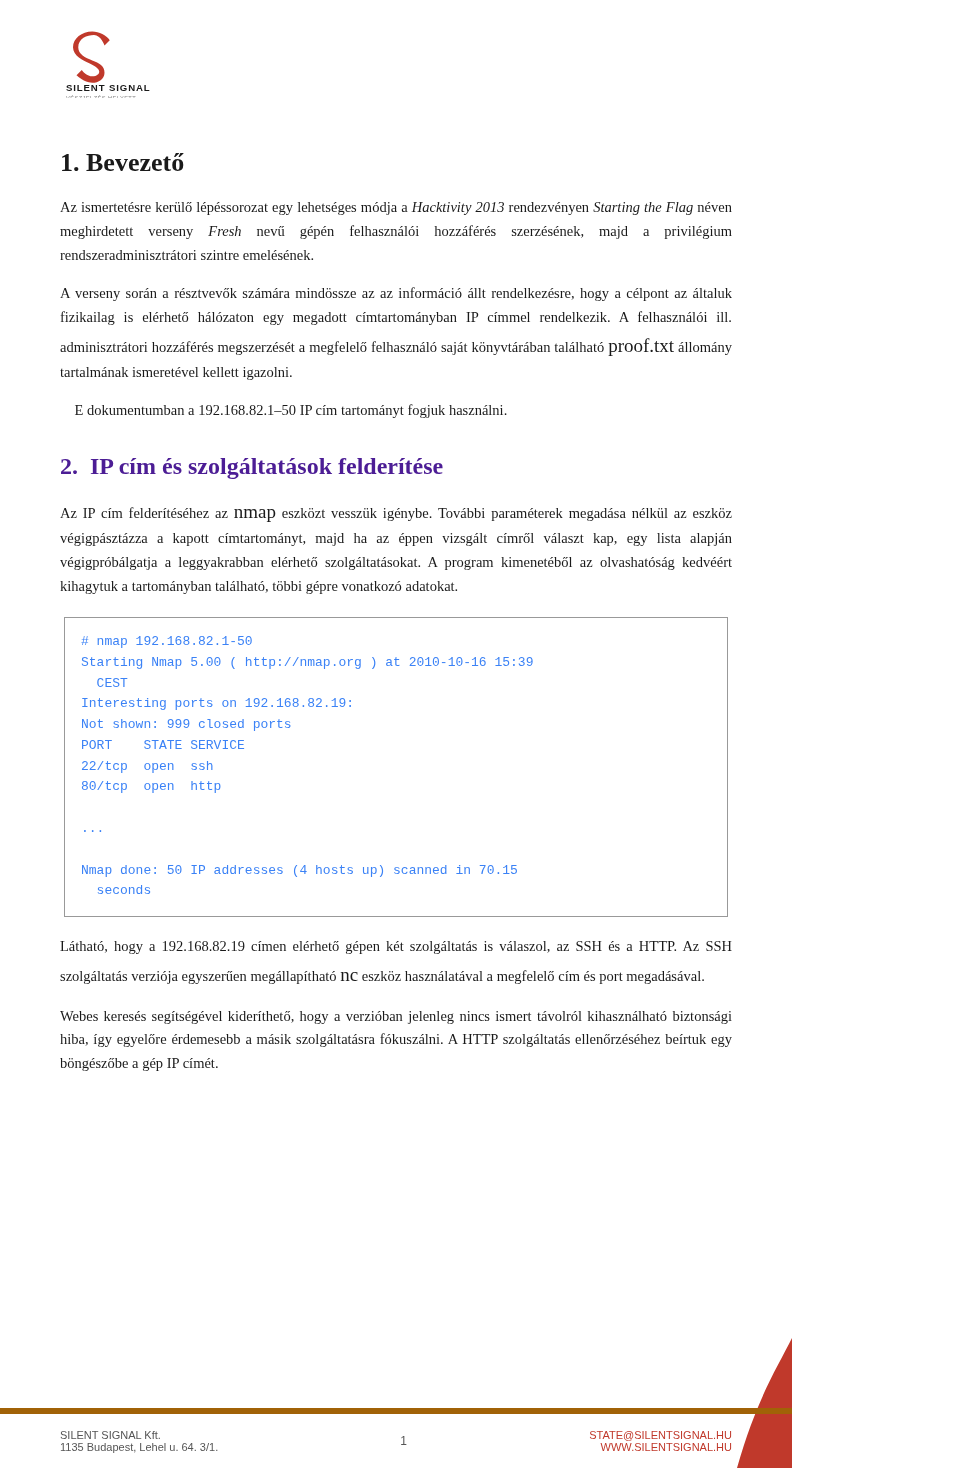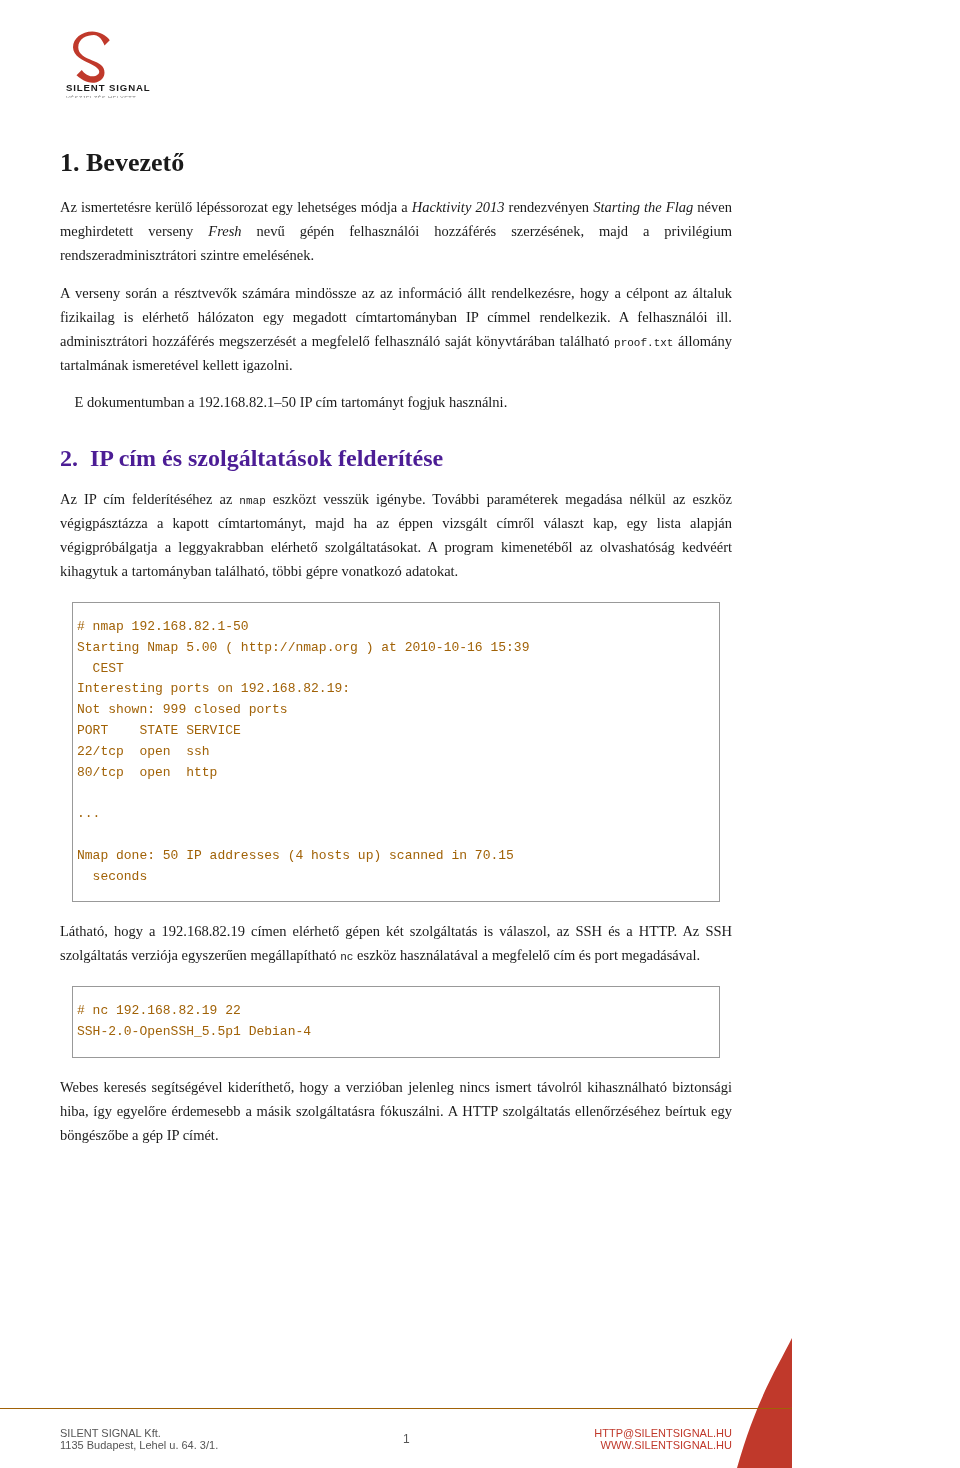--- a/index.html
+++ b/index.html
@@ -57,59 +57,59 @@
       line-height: 1.65;
       margin-bottom: 14px;
       text-align: justify;
     }
 
     .intro-paragraph em {
       font-style: italic;
     }
 
     code {
-      font-family: Liberation Mono, monospace;
-      font-size: 11px;
+      font-family: Liberation Serif, serif;
+      font-size: 19px;
       background: none;
     }
 
     
     .section-2-heading {
       font-size: 24px;
       font-weight: bold;
       color: #4c1d95;
       margin-top: 30px;
       margin-bottom: 16px;
     }
 
     
     .code-block {
       border: 1px solid #999;
-      padding: 14px 4px;
-      margin: 18px 12px;
+      padding: 14px 16px;
+      margin: 18px 4px;
       font-family: 'Courier New', Courier, monospace;
       font-size: 13px;
       line-height: 1.6;
       background: #fff;
       white-space: pre;
-      color: #a16207;
+      color: #3b82f6;
     }
 
     
     .footer {
       position: absolute;
       bottom: 0;
       left: 0;
       right: 0;
       height: 60px;
       display: flex;
       align-items: center;
       justify-content: space-between;
       padding: 0 60px;
-      border-top: 1px solid #a16207;
+      border-top: 6px solid #a16207;
     }
 
     .footer-left {
       font-size: 11px;
       color: #555;
       font-family: Arial, sans-serif;
     }
 
     .footer-center {
       font-size: 12px;
@@ -187,22 +187,20 @@
 
 ...
 
 Nmap done: 50 IP addresses (4 hosts up) scanned in 70.15
   seconds</div>
 
       <p class="intro-paragraph">
         Látható, hogy a 192.168.82.19 címen elérhető gépen két szolgáltatás is válaszol, az SSH és a HTTP. Az SSH szolgáltatás verziója egyszerűen megállapítható <code>nc</code> eszköz használatával a megfelelő cím és port megadásával.
       </p>
 
-      <div class="code-block"># nc 192.168.82.19 22
-SSH-2.0-OpenSSH_5.5p1 Debian-4</div>
 
       <p class="intro-paragraph">
         Webes keresés segítségével kideríthető, hogy a verzióban jelenleg nincs ismert távolról kihasználható biztonsági hiba, így egyelőre érdemesebb a másik szolgáltatásra fókuszálni. A HTTP szolgáltatás ellenőrzéséhez beírtuk egy böngészőbe a gép IP címét.
       </p>
     </div>
 
   </div>
 
   <div style="position:absolute;bottom:0;right:0;width:55px;height:130px;overflow:hidden;">
     <svg width="55" height="130" viewBox="0 0 55 130" xmlns="http://www.w3.org/2000/svg">
@@ -210,18 +208,18 @@
     </svg>
   </div>
 
   <div class="footer">
     <div class="footer-left">
       <div>SILENT SIGNAL Kft.</div>
       <div>1135 Budapest, Lehel u. 64. 3/1.</div>
     </div>
     <div class="footer-center">1</div>
     <div class="footer-right">
-      <div>HTTP@SILENTSIGNAL.HU</div>
+      <div>STATE@SILENTSIGNAL.HU</div>
       <div>WWW.SILENTSIGNAL.HU</div>
     </div>
   </div>
 
 </div>
 
 </body></html>

